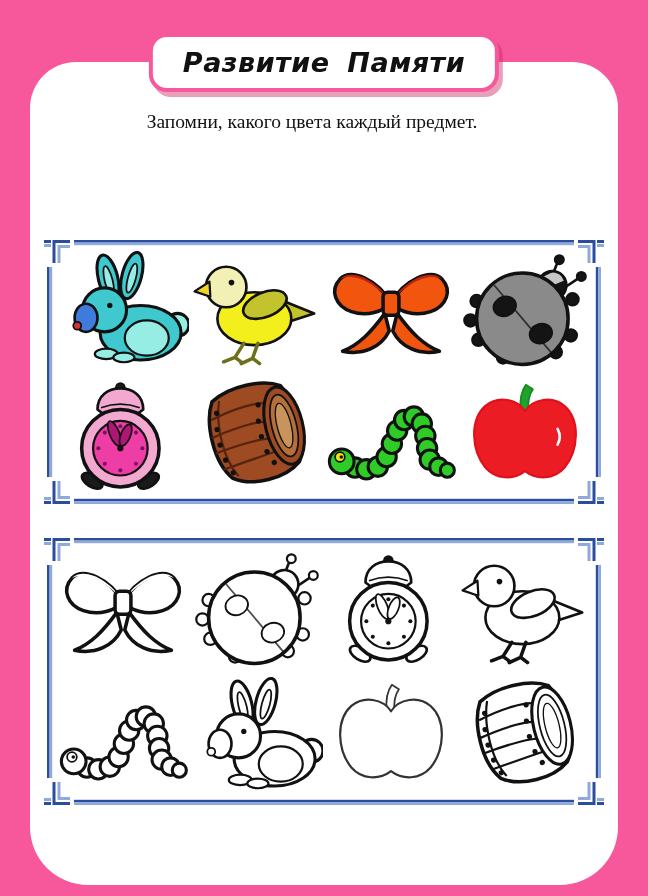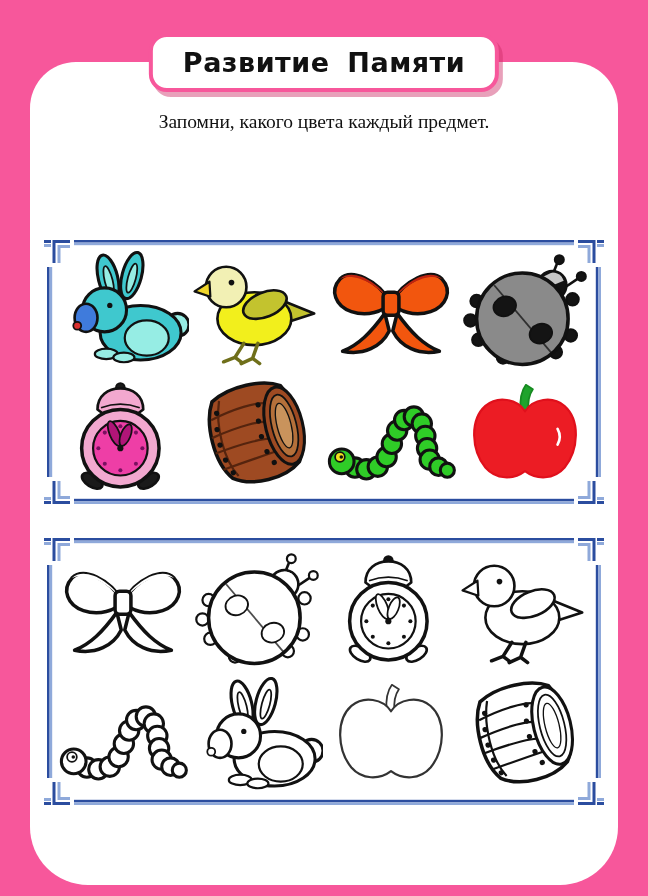--- a/index.html
+++ b/index.html
@@ -13,24 +13,24 @@
     background:#FFFFFF;border-radius:46px 46px 58px 58px;
   }
   .title-badge{
     position:absolute;left:50%;transform:translateX(-50%);top:33px;
     background:#FFFFFF;border:4px solid #F7579B;border-radius:18px;
     padding:10px 30px;z-index:5;
     box-shadow:4px 5px 0 rgba(205,44,103,0.45);
   }
   .title-badge span{
     font-family:"DejaVu Sans",sans-serif;font-weight:bold;font-size:27px;
-    color:#111;letter-spacing:0.5px;word-spacing:8px;white-space:nowrap;
+    color:#111;letter-spacing:0.5px;word-spacing:8px;white-space:nowrap;font-style:italic;
   }
   .instructions{
-    position:absolute;left:30px;top:108px;width:588px;z-index:4;
+    position:absolute;left:18px;top:108px;width:588px;z-index:4;
     text-align:center;font-family:"Liberation Serif",serif;
     font-size:19.5px;line-height:28px;color:#111;
   }
   .frame{
     position:absolute;left:40px;width:568px;z-index:4;
   }
   #frame-memory{top:233px;height:278px;}
   #frame-coloring{top:531px;height:281px;}
   .frame .border-svg{position:absolute;left:0;top:0;}
   .frame .grid{

